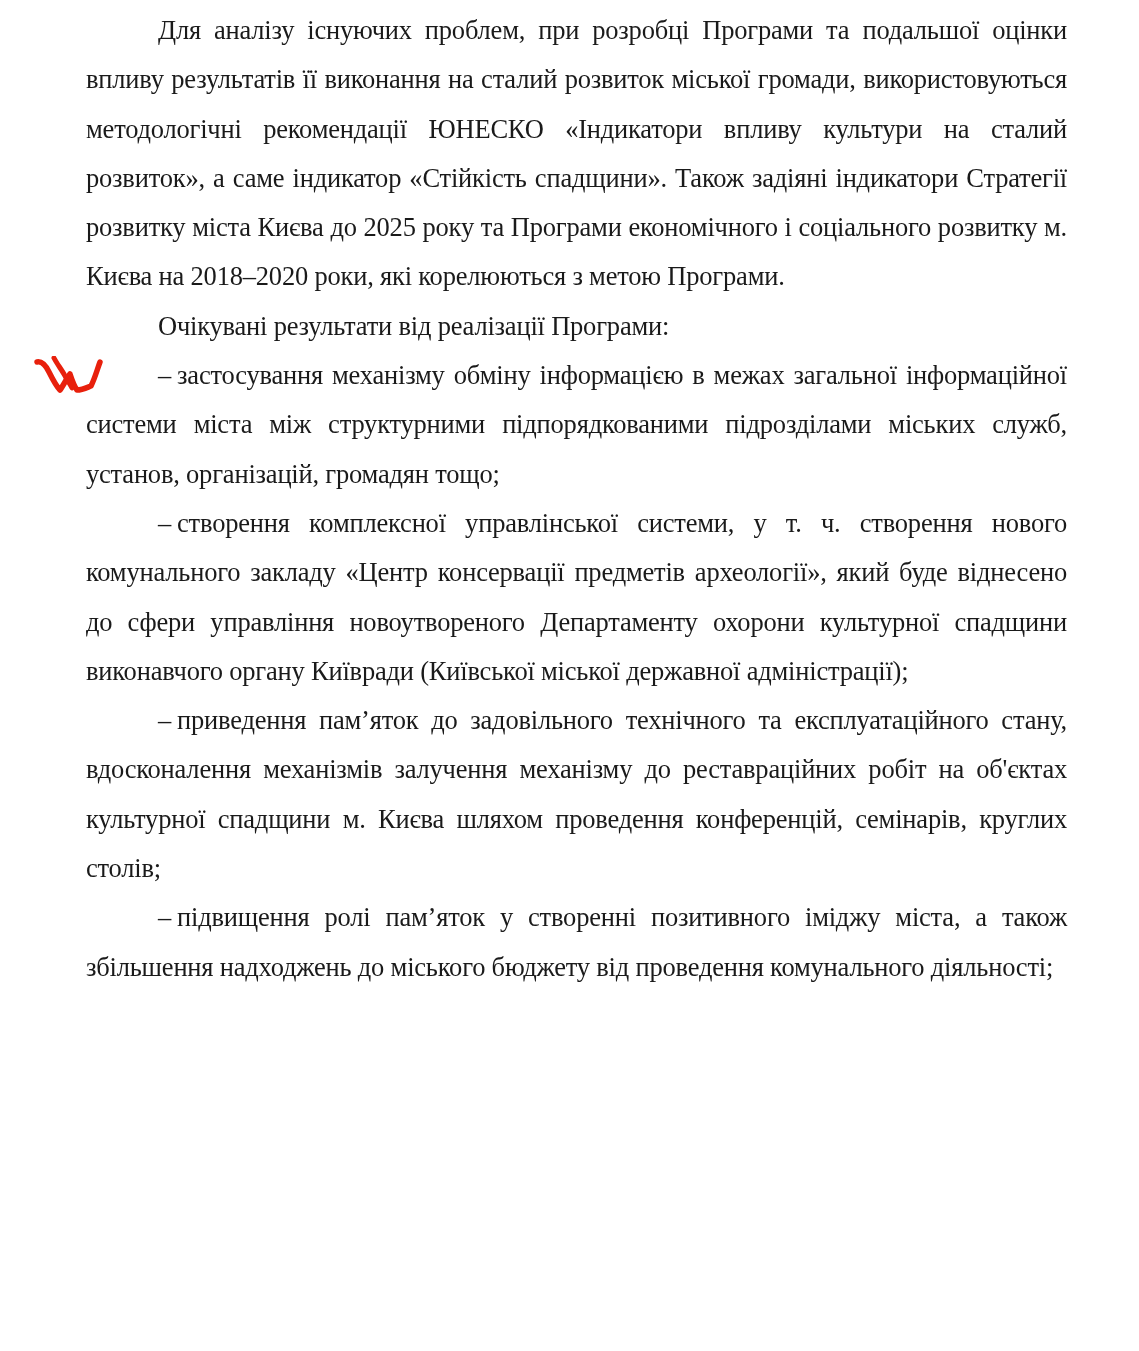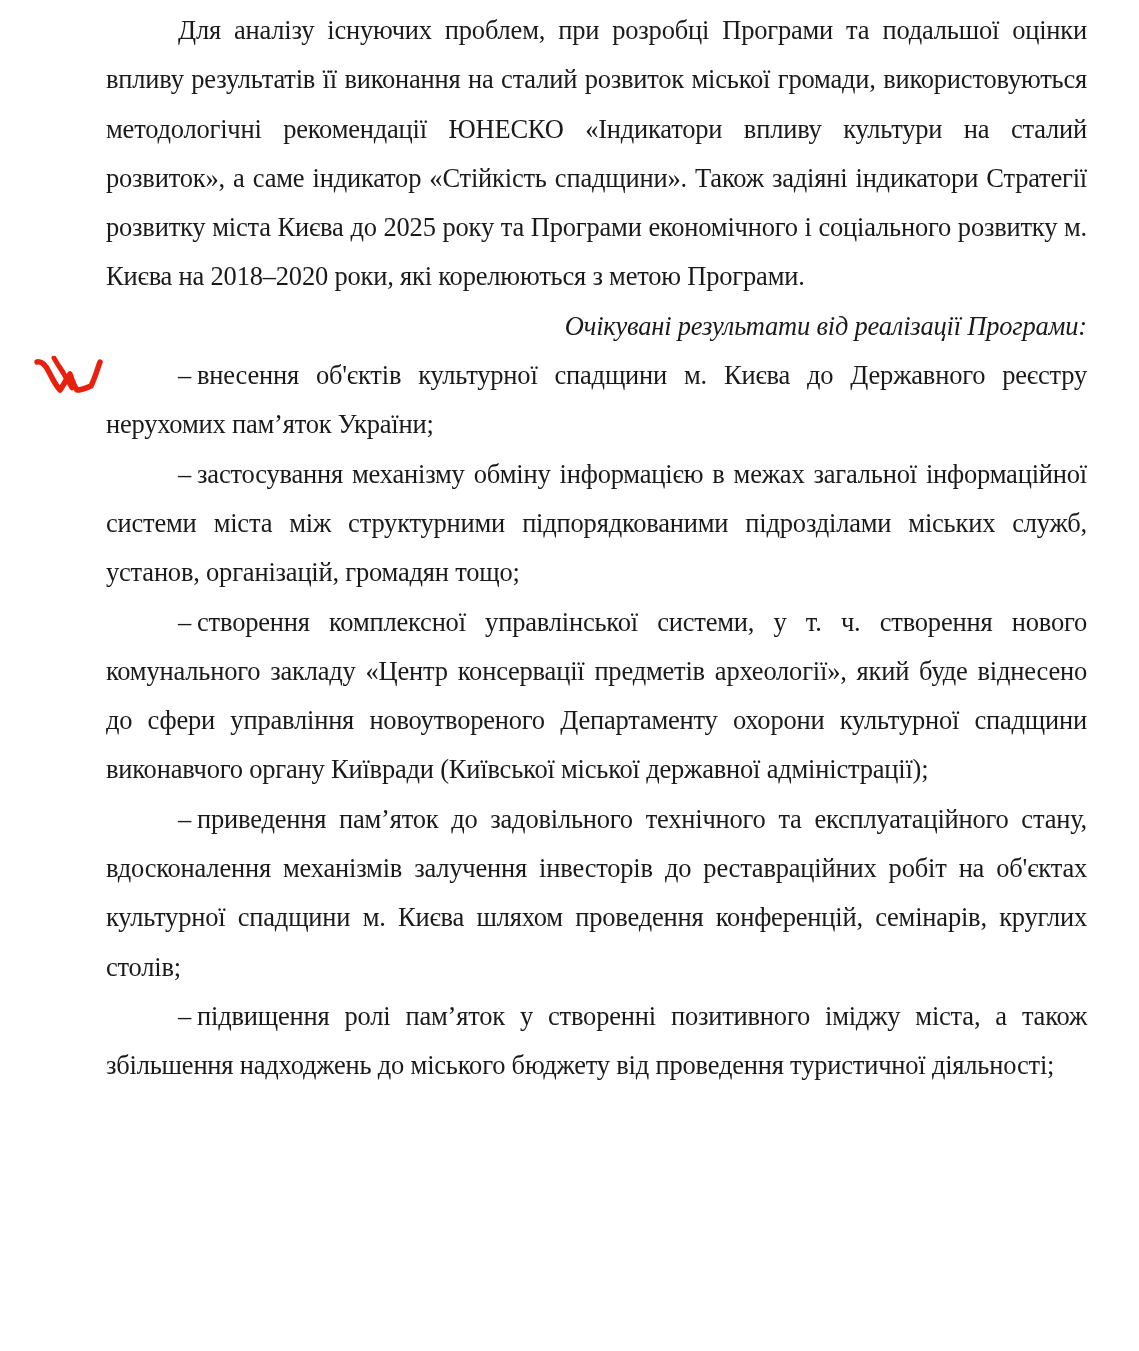--- a/index.html
+++ b/index.html
@@ -16,31 +16,29 @@
     .page {
       position: absolute;
       left: 86px;
       top: 6px;
       width: 981px;
       font-family: "Liberation Serif", "DejaVu Serif", serif;
       font-size: 26.5px;
       line-height: 49.3px;
       color: #1a1a1a;
       letter-spacing: -0.2px;
-      margin-left: 20px;
     }
     .para {
       margin: 0;
       text-align: justify;
       text-indent: 72px;
       hyphens: none;
     }
     .para.heading {
-      font-style: italic;
-      text-align: right;
+      text-align: left;
       margin-top: 0;
     }
     .bullet-list {
       list-style: none;
       margin: 0;
       padding: 0;
     }
     .bullet-item {
       margin: 0;
       text-align: justify;
@@ -64,19 +62,18 @@
   <path d="M3 6 C 8 5, 12 10, 15 16 C 19 24, 22 30, 26 34 C 29 30, 33 22, 36 18 C 38 24, 40 30, 43 34 C 48 34, 52 32, 57 30 C 61 22, 63 14, 66 6" fill="none" stroke="#e8200c" stroke-width="5.5" stroke-linecap="round" stroke-linejoin="round"></path>
   <path d="M20 2 C 23 8, 28 14, 31 20 C 33 24, 36 28, 38 32" fill="none" stroke="#e8200c" stroke-width="5" stroke-linecap="round" stroke-linejoin="round"></path>
 </svg>
 
 <div class="page">
   <p class="para">Для аналізу існуючих проблем, при розробці Програми та подальшої оцінки впливу результатів її виконання на сталий розвиток міської громади, використовуються методологічні рекомендації ЮНЕСКО «Індикатори впливу культури на сталий розвиток», а саме індикатор «Стійкість спадщини». Також задіяні індикатори Стратегії розвитку міста Києва до 2025 року та Програми економічного і соціального розвитку м. Києва на 2018–2020 роки, які корелюються з метою Програми.</p>
 
   <p class="para heading">Очікувані результати від реалізації Програми:</p>
 
   <ul class="bullet-list">
-    <li class="bullet-item"><span class="dash">–</span><span>внесення об'єктів культурної спадщини м. Києва до Державного реєстру нерухомих пам’яток України;</span></li>
     <li class="bullet-item"><span class="dash">–</span><span>застосування механізму обміну інформацією в межах загальної інформаційної системи міста між структурними підпорядкованими підрозділами міських служб, установ, організацій, громадян тощо;</span></li>
     <li class="bullet-item"><span class="dash">–</span><span>створення комплексної управлінської системи, у т. ч. створення нового комунального закладу «Центр консервації предметів археології», який буде віднесено до сфери управління новоутвореного Департаменту охорони культурної спадщини виконавчого органу Київради (Київської міської державної адміністрації);</span></li>
-    <li class="bullet-item"><span class="dash">–</span><span>приведення пам’яток до задовільного технічного та експлуатаційного стану, вдосконалення механізмів залучення інвесторів до реставраційних робіт на об'єктах культурної спадщини м. Києва шляхом проведення конференцій, семінарів, круглих столів;</span></li>
-    <li class="bullet-item"><span class="dash">–</span><span>підвищення ролі пам’яток у створенні позитивного іміджу міста, а також збільшення надходжень до міського бюджету від проведення туристичної діяльності;</span></li>
+    <li class="bullet-item"><span class="dash">–</span><span>приведення пам’яток до задовільного технічного та експлуатаційного стану, вдосконалення механізмів залучення механізму до реставраційних робіт на об'єктах культурної спадщини м. Києва шляхом проведення конференцій, семінарів, круглих столів;</span></li>
+    <li class="bullet-item"><span class="dash">–</span><span>підвищення ролі пам’яток у створенні позитивного іміджу міста, а також збільшення надходжень до міського бюджету від проведення комунального діяльності;</span></li>
   </ul>
 </div>
 
 </body></html>

